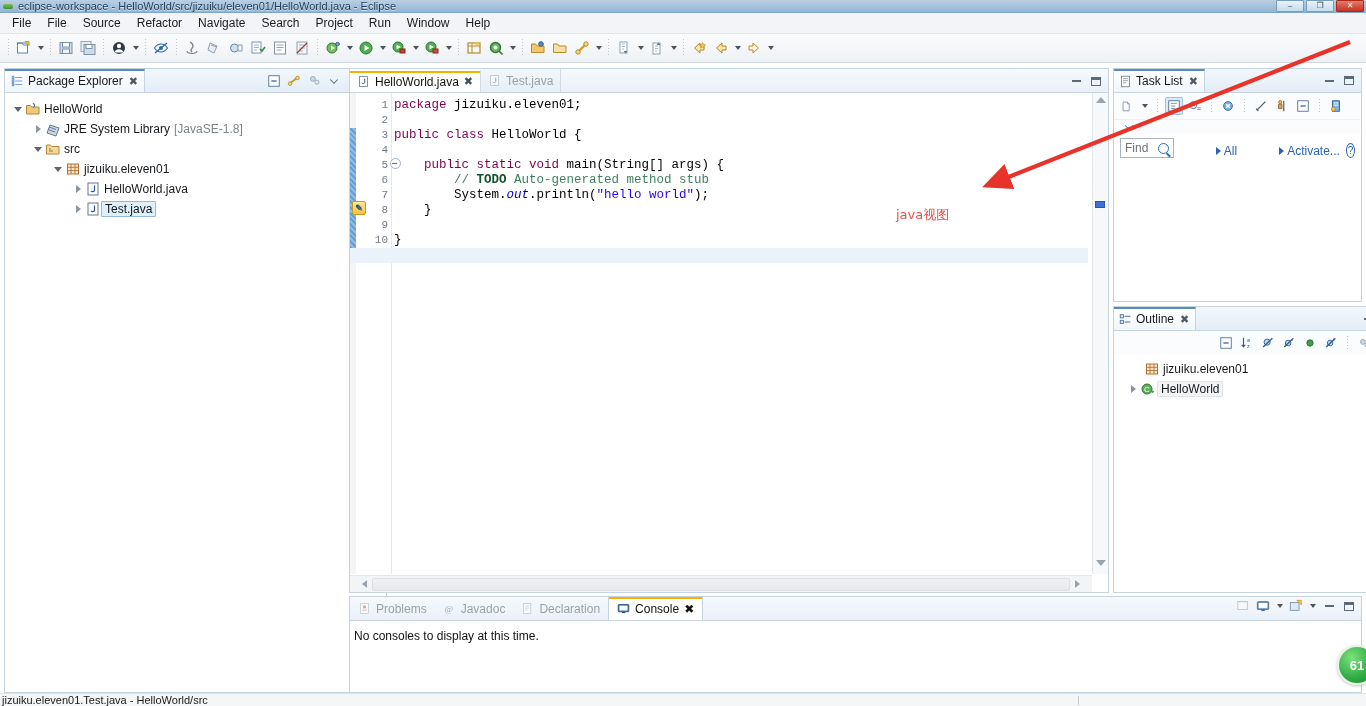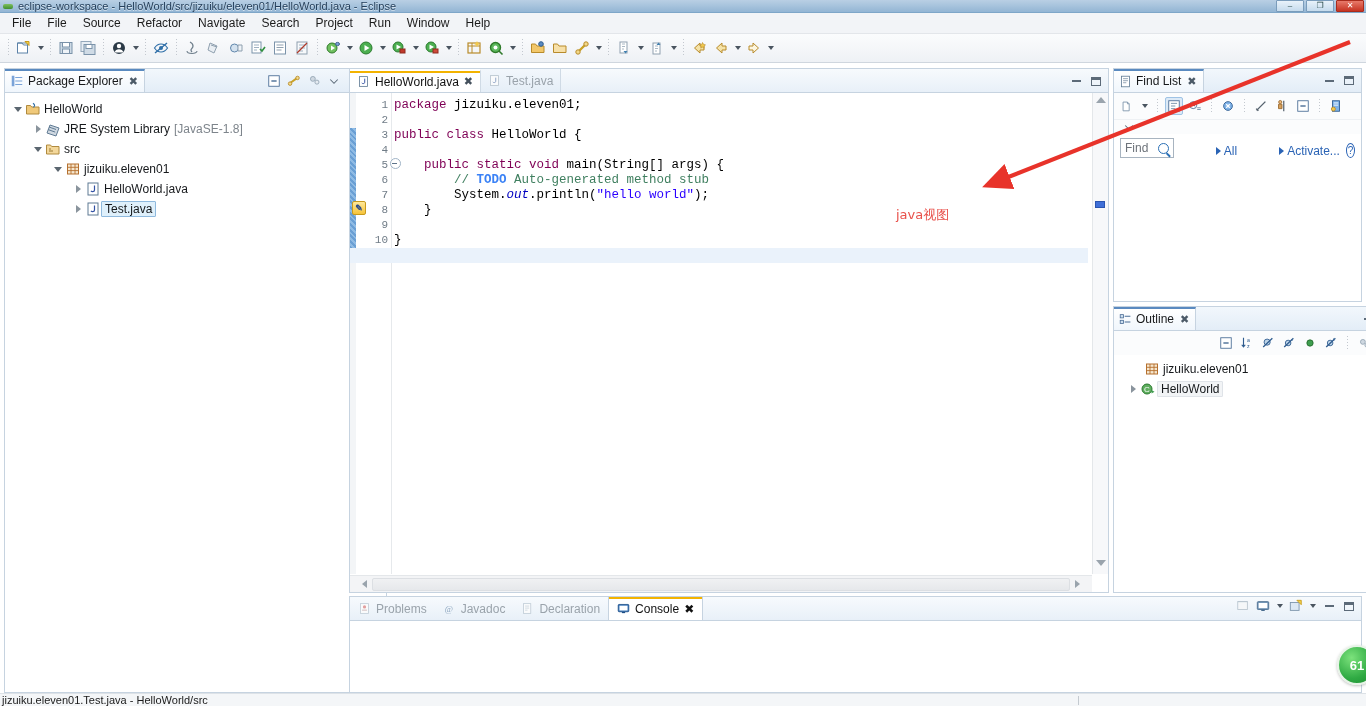--- a/index.html
+++ b/index.html
@@ -225,21 +225,21 @@
     position: absolute; left: 41px; top: 0; bottom: 18px; width: 1px; background: #e6e9ec;
   }
   #code {
     position: absolute; left: 44px; top: 5px; right: 20px; bottom: 18px;
     font-family: "Liberation Mono", monospace; font-size: 12.5px;
     line-height: 15px; color: #000; white-space: pre;
   }
   #code .kw { color: #7f0055; font-weight: normal; }
   #code .str { color: #2a00ff; }
   #code .cmt { color: #3f7f5f; }
-  #code .task { color: #3b82f6; font-weight: bold; }
+  #code .task { color: #14532d; font-weight: bold; }
   #code .fld { color: #0000c0; font-style: italic; }
   #code .ln { display: block; height: 15px; }
   #code .ln.current { background: #eaf2fb; margin-left: -44px; padding-left: 44px; }
   #fold5 {
     position: absolute; left: 40px; top: 65px; width: 11px; height: 11px;
   }
   #fold5::after {
     content: ""; position: absolute; left: 0; top: 0;
     width: 9px; height: 9px; border: 1px solid #9fb3c6;
     border-radius: 50%; background: #fff;
@@ -821,21 +821,21 @@
     </div>
   </div>
 
   <div class="view" id="task-list">
     <div class="view-tabbar">
       <div class="view-tab">
         <svg class="ic" style="width:13px;height:13px" viewBox="0 0 16 16">
             <rect x="3" y="1.5" width="10" height="13" fill="#fff" stroke="#5f7a93"></rect>
             <path d="M5 4.5h6M5 7h6M5 9.5h4" stroke="#7f93a6"></path>
           </svg>
-        <span>Find List</span>
+        <span>Task List</span>
         <span class="xmark">✖</span>
       </div>
       <div class="view-toolbtns">
         <div class="vbtn">
             <span class="min-glyph"></span>
           </div>
         <div class="vbtn">
             <span class="max-glyph"></span>
           </div>
       </div>
@@ -1078,20 +1078,21 @@
         </div>
         <div class="tarrow" style="height:18px"></div>
         <div class="vbtn">
             <span class="min-glyph"></span>
           </div>
         <div class="vbtn">
             <span class="max-glyph"></span>
           </div>
       </div>
     </div>
+    <div id="console-msg">No consoles to display at this time.</div>
   </div>
 
 </div>
 
 <div id="statusbar">
   <span class="sb-text">jizuiku.eleven01.Test.java - HelloWorld/src</span>
   <span class="sb-mid"></span>
 </div>
 
 <div id="annotation-layer">

